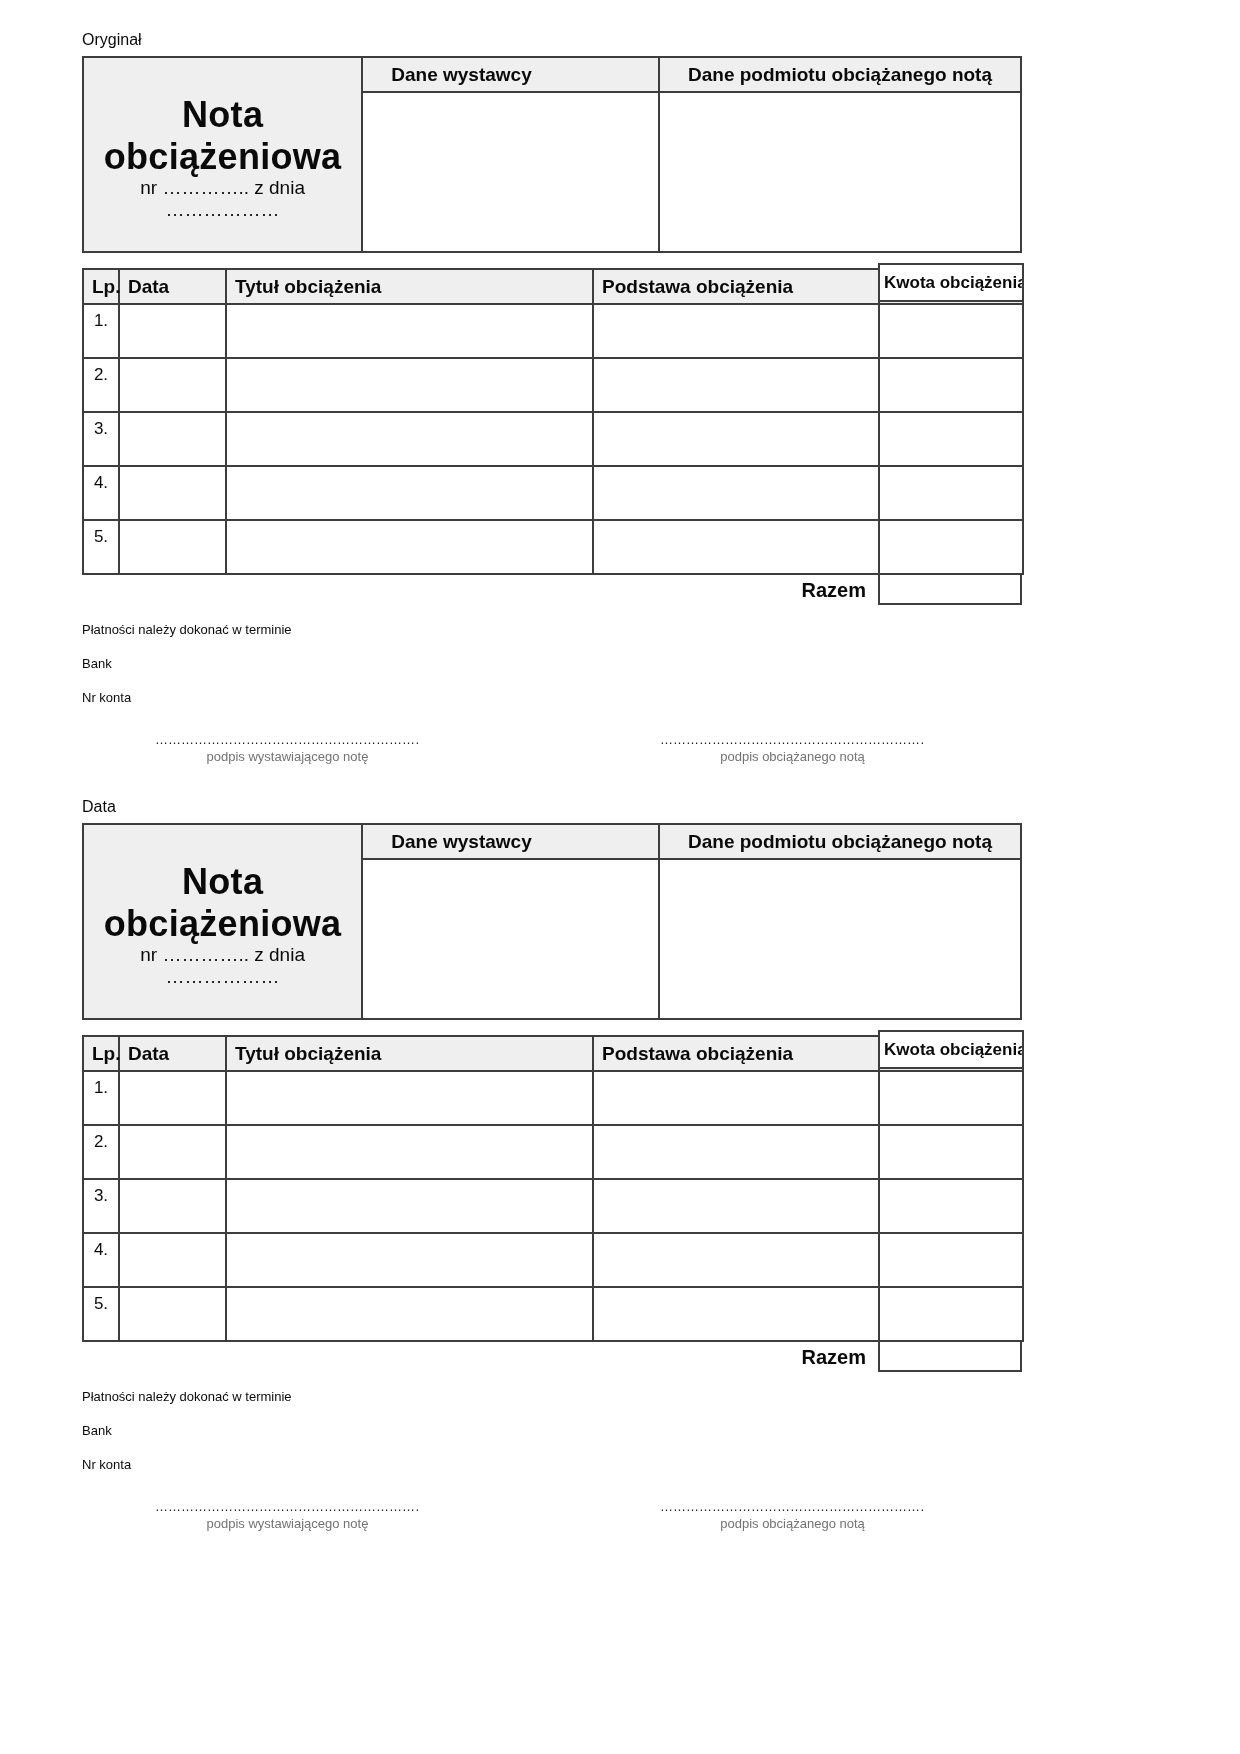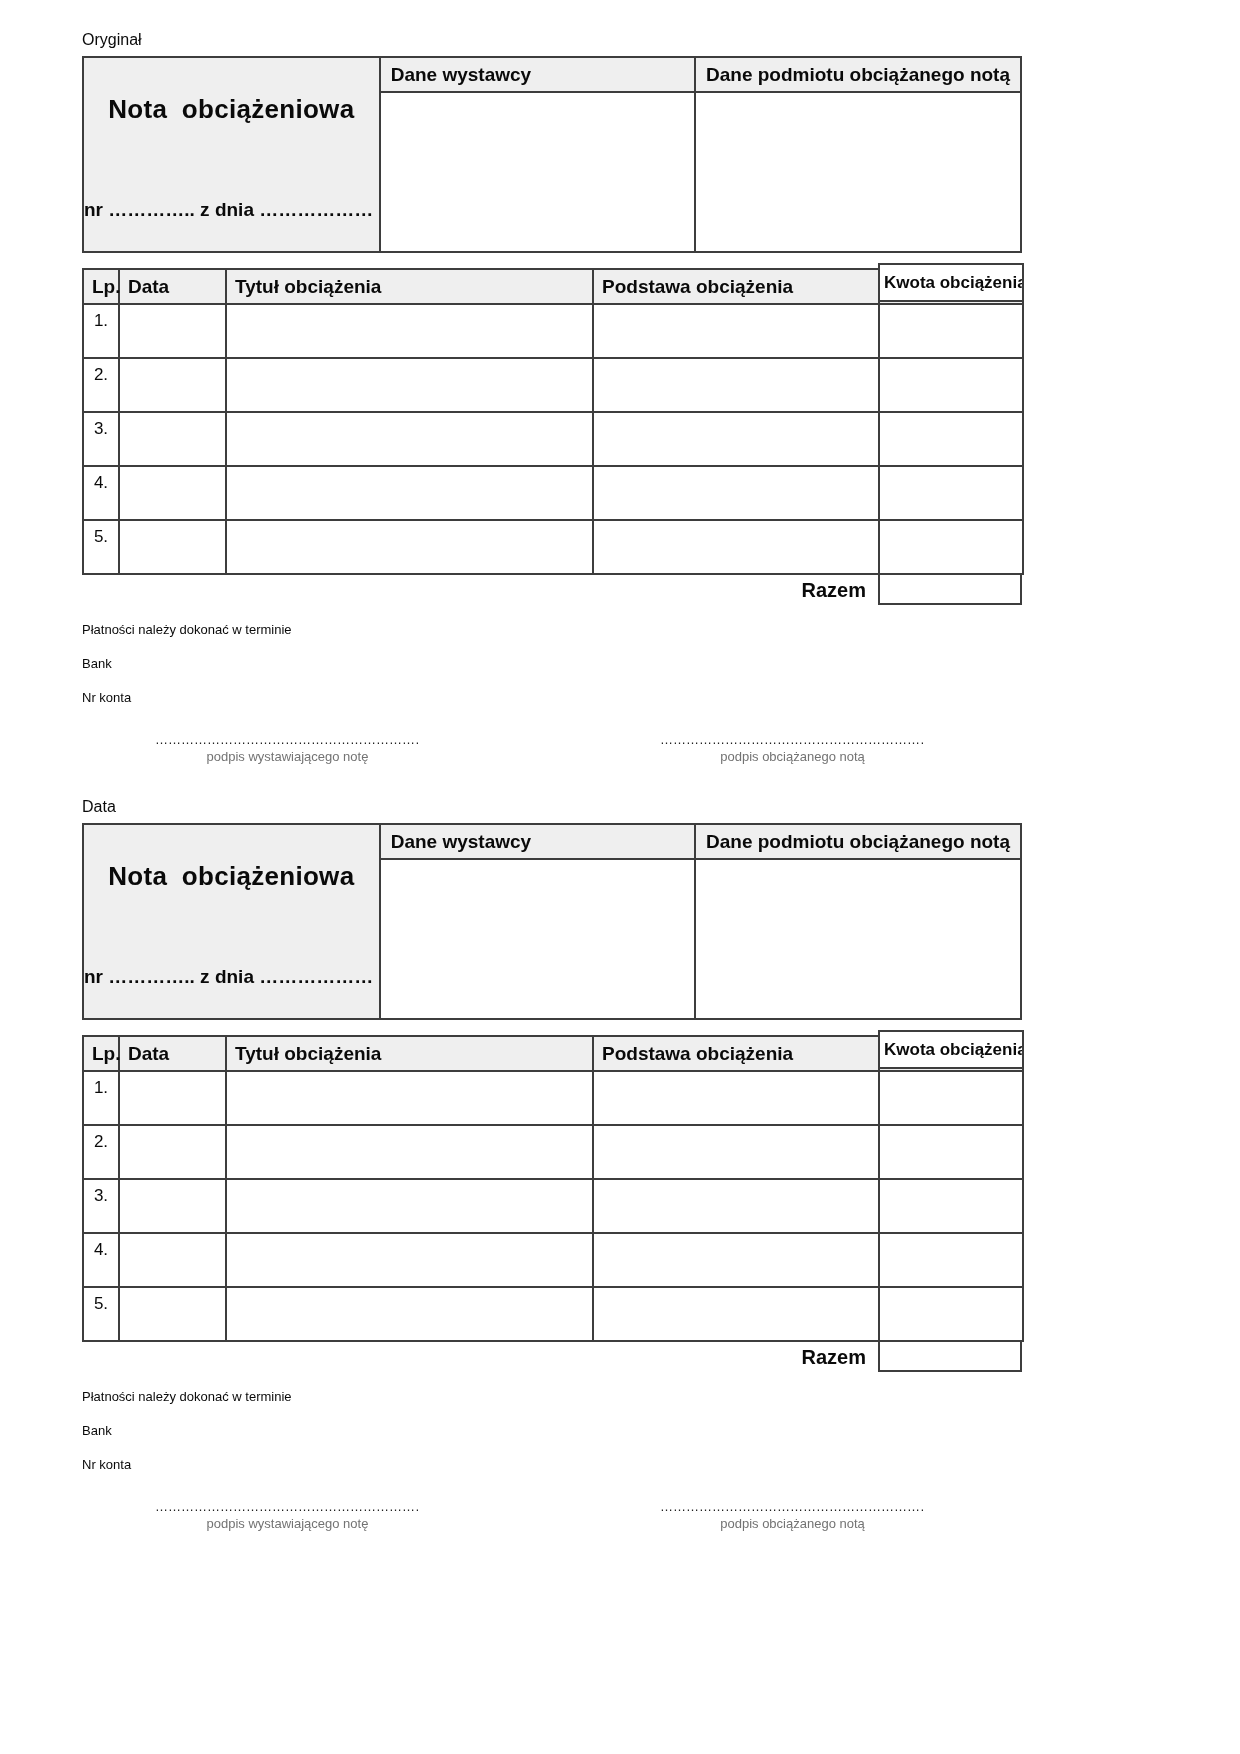--- a/index.html
+++ b/index.html
@@ -31,41 +31,41 @@
     background:#fff;
   }
   .hb-title{
     width:301px;
     background:var(--fill);
     position:relative;
   }
   .hb-title .title{
     margin-top:36px;
     text-align:center;
-    font-size:26px;
+    font-size:36px;
     font-weight:700;
     word-spacing:7px;
     letter-spacing:0.3px;
   }
   .hb-title .number-line{
     position:absolute;
     bottom:30px; left:0; right:0;
-    text-align:left;
+    text-align:center;
     font-size:19px;
-    font-weight:700;
+    font-weight:400;
   }
   .hb-col{ border-left:2px solid var(--line); display:flex; flex-direction:column; background:#fff; }
   .hb-issuer{ width:322px; }
   .hb-debtor{ flex:1; }
   .hb-col-head{
     height:35px;
     background:var(--fill);
     border-bottom:2px solid var(--line);
     display:flex; align-items:center;
-    padding:0 10px;
+    padding:0 28px;
     font-size:19px; font-weight:700;
     white-space:nowrap;
   }
   .hb-col-body{ flex:1; background:#fff; }
 
   
   table.items{
     width:100%;
     border-collapse:collapse;
     table-layout:fixed;

